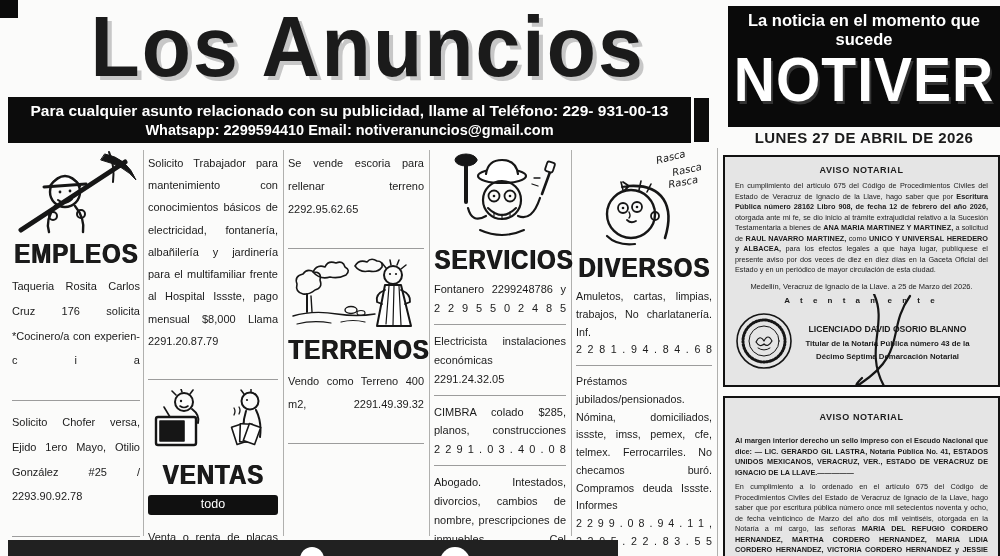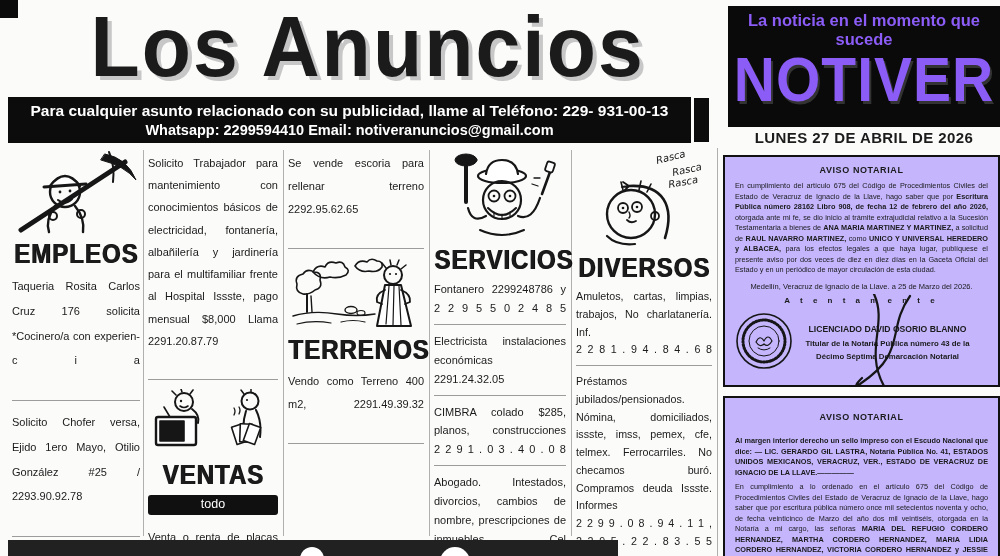--- a/index.html
+++ b/index.html
@@ -11,21 +11,21 @@
   #corner-sq{left:0;top:0;width:18px;height:18px;background:#0b0b0b;}
   #masthead{left:30px;top:0px;width:676px;height:94px;display:flex;align-items:center;justify-content:center;}
   #masthead span{font-size:79px;font-weight:bold;letter-spacing:2px;transform:scaleY(1.08) scaleX(1.02);
         text-shadow:4px 4px 0 #c7c7c7;white-space:nowrap;}
   #contact-bar{left:8px;top:97px;width:683px;height:46px;background:#0c0c0c;color:#fff;
         display:flex;flex-direction:column;align-items:center;justify-content:center;gap:2px;}
   #contact-bar .l1{font-size:15.5px;font-weight:bold;}
   #contact-bar .l2{font-size:14.5px;font-weight:bold;}
   #end-sq{left:694px;top:98px;width:15px;height:44px;background:#0c0c0c;}
 
-  #notiver-box{left:728px;top:6px;width:272px;height:121px;background:#0a0a0a;color:#8b5cf6;text-align:center;}
+  #notiver-box{left:728px;top:6px;width:272px;height:121px;background:#0a0a0a;color:#ffffff;text-align:center;}
   #notiver-box .tagline{font-size:16.5px;font-weight:bold;padding-top:5px;}
   #notiver-box .brand{font-size:57px;font-weight:bold;letter-spacing:1px;line-height:1.0;margin-top:2px;
         transform:scaleY(1.12);text-shadow:2px 2px 0 #333;}
   #notiver-date{left:728px;top:129px;width:272px;text-align:center;font-size:15px;font-weight:bold;letter-spacing:.4px;}
 
   
   .vsep{width:1px;background:#b0b0ae;top:150px;height:386px;}
   #sep5{top:148px;height:408px;}
 
   
@@ -35,21 +35,21 @@
   .ad{font-size:11px;line-height:2.25;text-align:justify;text-align-last:justify;margin:0;
         border-bottom:1px solid #9c9c9c;padding-bottom:27px;margin-bottom:9px;}
   .phone-line{display:block;text-align-last:justify;white-space:nowrap;}
   .tight .ad{line-height:1.72;padding-bottom:6px;margin-bottom:7px;}
   #col5 .ad{font-size:10.7px;line-height:1.66;}
   .doodle{display:block;margin:0 auto;}
   #todo-bar{background:#101010;color:#fff;text-align:center;font-size:12.5px;border-radius:3px;
         padding:2px 0 4px 0;margin:4px 0 10px 0;}
 
   
-  .aviso{left:723px;width:277px;background:#c4b5fd;border:2px solid #111;box-sizing:border-box;padding:6px 10px;overflow:hidden;}
+  .aviso{left:723px;width:277px;background:#e5e5e5;border:2px solid #111;box-sizing:border-box;padding:6px 10px;overflow:hidden;}
   #aviso1{top:155px;height:232px;}
   #aviso2{top:396px;height:240px;}
   .aviso h3{margin:2px 0 6px 0;text-align:center;font-size:9px;letter-spacing:.6px;}
   .aviso .body{font-size:7.3px;line-height:1.44;text-align:justify;margin:0;}
   .aviso .b{font-weight:bold;}
   .place-line{font-size:7.5px;text-align:center;margin:6px 0 2px 0;}
   .closing{font-size:8px;font-weight:bold;text-align:center;letter-spacing:4px;margin:5px 0 3px 0;}
   #sign-block{position:relative;height:76px;}
   #seal{position:absolute;left:0px;top:4px;}
   #sign-text{position:absolute;left:52px;top:14px;right:0;text-align:center;}

